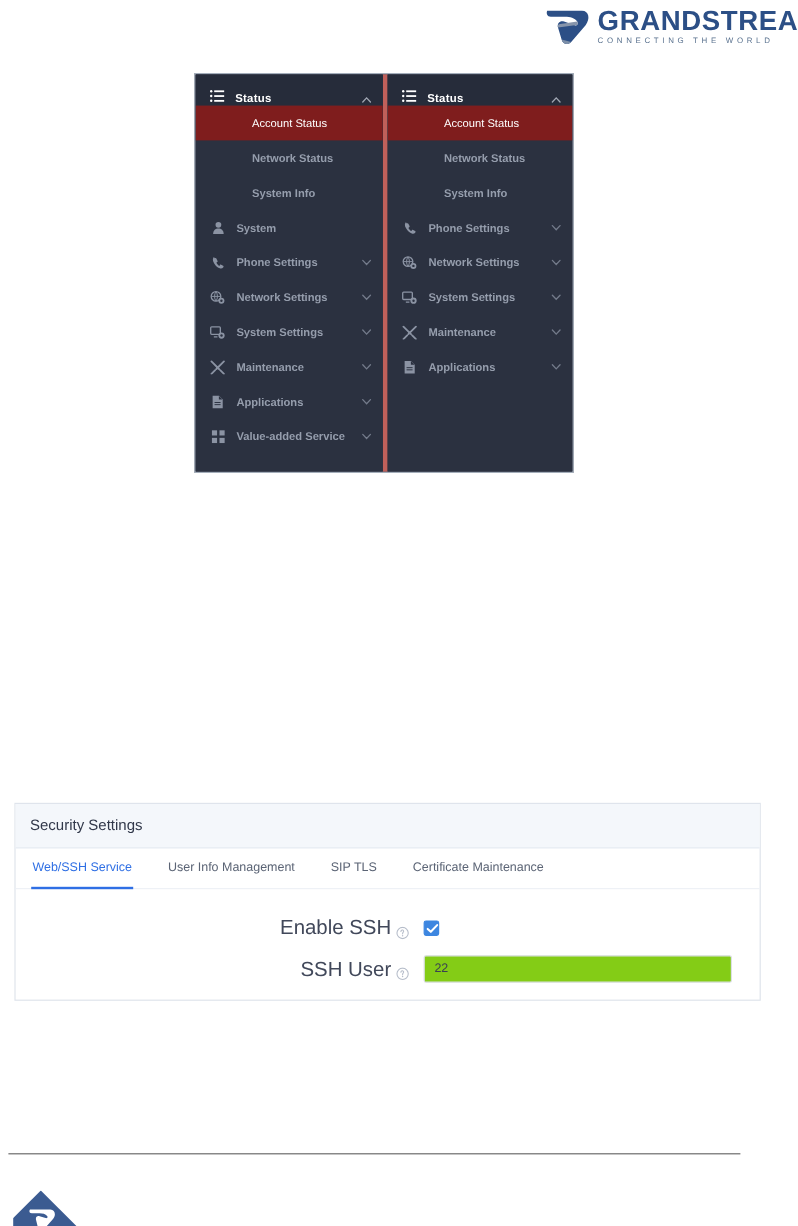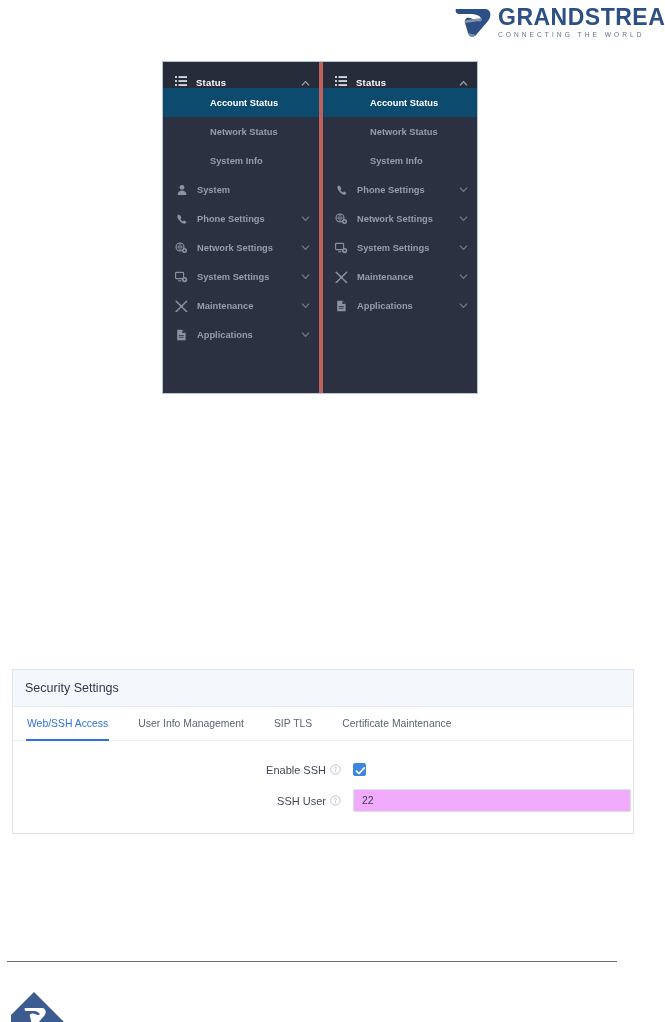--- a/index.html
+++ b/index.html
@@ -107,23 +107,23 @@
     width: 13px;
     height: 13px;
     flex: none;
     display: flex;
     align-items: center;
     justify-content: center;
   }
   .menu-item .mi-label { flex: 1; margin-left: 9px; }
   .menu-item.sub .mi-label { margin-left: 22px; }
   .menu-item.active {
-    background: #0c4a6e;
+    background: #7f1d1d;
     color: #ffffff;
-    font-weight: bold;
+    font-weight: normal;
   }
   .chev { width: 9px; height: 9px; flex: none; opacity: .75; }
 
   
   .card {
     position: absolute;
     left: 12px;
     top: 669px;
     width: 622px;
     height: 165px;
@@ -171,51 +171,51 @@
   }
   .form-area { padding-top: 22px; }
   .form-row {
     display: flex;
     align-items: center;
     margin-bottom: 13px;
   }
   .form-label {
     width: 340px;
     text-align: right;
-    font-size: 11px;
+    font-size: 17px;
     color: #41485a;
     padding-right: 12px;
     box-sizing: border-box;
     display: flex;
     justify-content: flex-end;
     align-items: center;
     gap: 4px;
   }
   .help-icon { width: 11px; height: 11px; flex: none; }
   .checkbox {
     width: 13px;
     height: 13px;
     background: #3d86e0;
     border: 1px solid #3d86e0;
     border-radius: 2px;
     position: relative;
     box-sizing: border-box;
   }
   .checkbox svg { position: absolute; left: 1px; top: 1.5px; }
   .text-input {
-    width: 278px;
+    width: 257px;
     height: 23px;
     border: 1px solid #dcdfe6;
     border-radius: 2px;
     font-size: 10.4px;
     color: #3a4152;
     padding: 0 8px;
     box-sizing: border-box;
     font-family: "Liberation Sans", sans-serif;
-    background: #f0abfc;
+    background: #84cc16;
     outline: none;
   }
 
   
   .footer-rule {
     position: absolute;
     left: 7px;
     top: 961px;
     width: 610px;
     height: 1px;
@@ -350,20 +350,34 @@
               <path d="M6.4 0.9 V4 H9.5" fill="#2b3140"></path>
               <rect x="2.8" y="6" width="5" height="0.8" fill="#2b3140"></rect>
               <rect x="2.8" y="7.8" width="5" height="0.8" fill="#2b3140"></rect>
             </svg>
           </span>
           <span class="mi-label">Applications</span>
           <span class="chev"><svg width="9" height="9" viewBox="0 0 9 9">
               <path d="M1.3 3 L4.5 6.4 L7.7 3" stroke="#8b93a3" stroke-width="1.1" fill="none" stroke-linecap="round"></path>
             </svg></span>
         </div>
+        <div class="menu-item">
+          <span class="mi-icon">
+            <svg width="12" height="12" viewBox="0 0 12 12">
+              <rect x="0.6" y="0.6" width="4.3" height="4.3" fill="#8b93a3"></rect>
+              <rect x="6.9" y="0.6" width="4.3" height="4.3" fill="#8b93a3"></rect>
+              <rect x="0.6" y="6.9" width="4.3" height="4.3" fill="#8b93a3"></rect>
+              <rect x="6.9" y="6.9" width="4.3" height="4.3" fill="#8b93a3"></rect>
+            </svg>
+          </span>
+          <span class="mi-label">Value-added Service</span>
+          <span class="chev"><svg width="9" height="9" viewBox="0 0 9 9">
+              <path d="M1.3 3 L4.5 6.4 L7.7 3" stroke="#8b93a3" stroke-width="1.1" fill="none" stroke-linecap="round"></path>
+            </svg></span>
+        </div>
       </div>
   </div>
 
   <div class="menu-divider"></div>
 
   <div class="menu-panel panel-right">
     <div class="menu-header">
       <span class="mi-icon">
         <svg width="12" height="10" viewBox="0 0 12 10">
           <circle cx="1" cy="1" r="1" fill="#ffffff"></circle>
@@ -467,21 +481,21 @@
   </div>
 </div>
 
 <div class="card">
   <div class="card-header">
     <span class="card-title">Security Settings</span>
   </div>
 
   <div class="tabs">
     <div class="tab active">
-      <span>Web/SSH Access</span>
+      <span>Web/SSH Service</span>
     </div>
     <div class="tab">
       <span>User Info Management</span>
     </div>
     <div class="tab">
       <span>SIP TLS</span>
     </div>
     <div class="tab">
       <span>Certificate Maintenance</span>
     </div>

